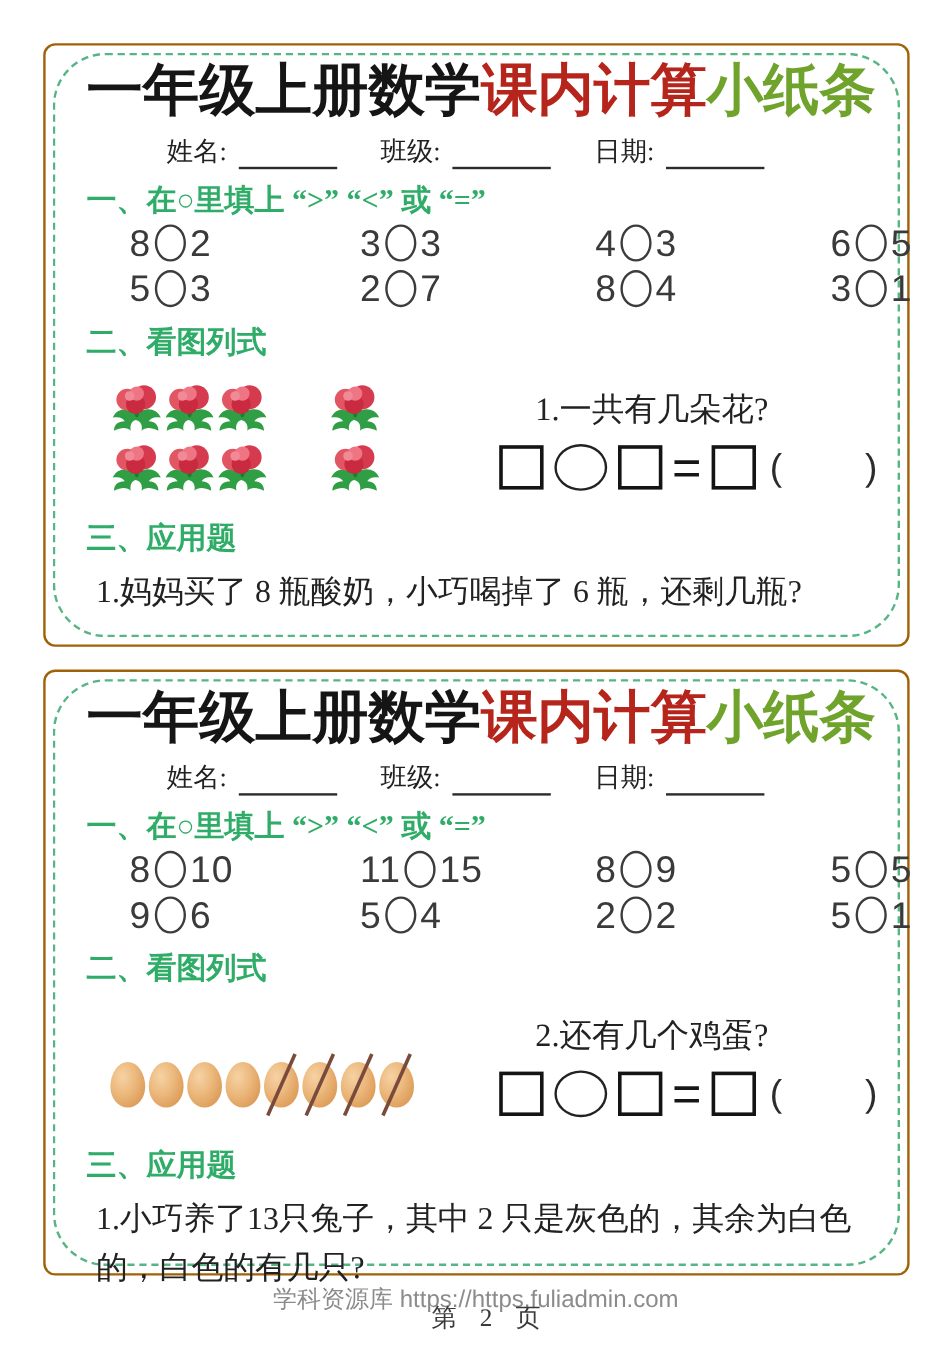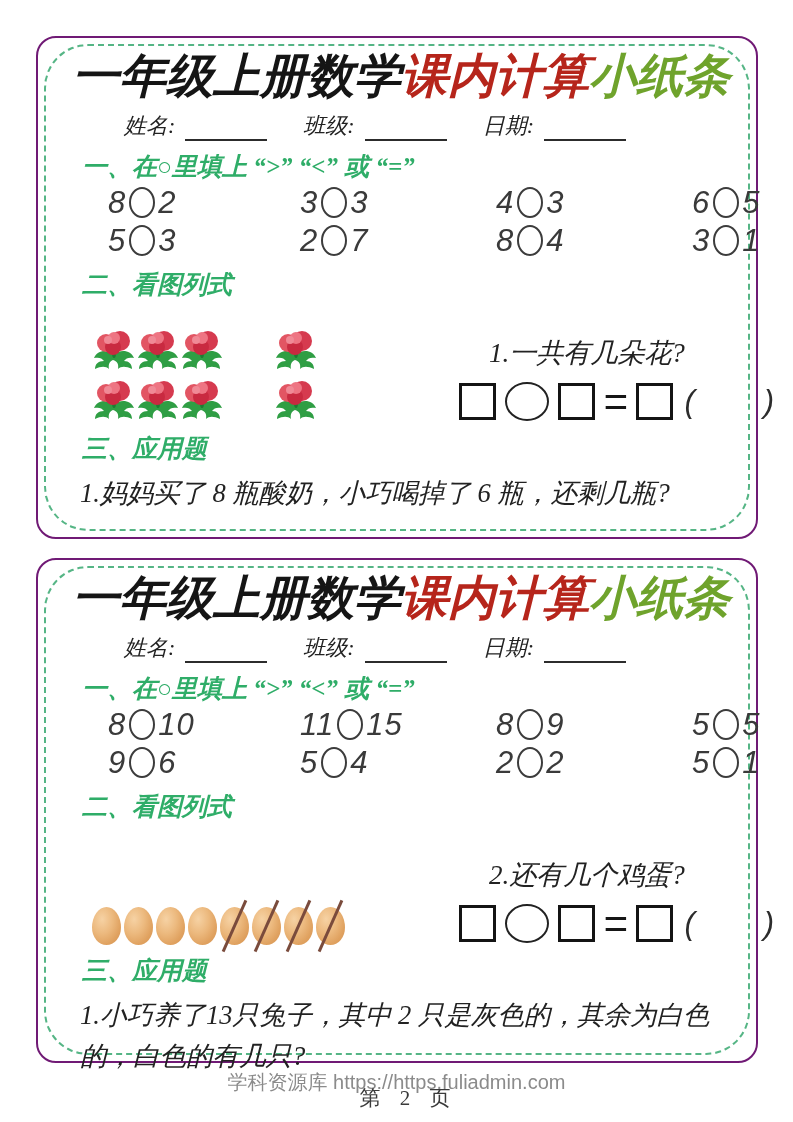--- a/index.html
+++ b/index.html
@@ -6,58 +6,58 @@
   html,body { margin:0; padding:0; }
   body {
     width:793px; height:1122px; position:relative; background:#ffffff;
     font-family:"Liberation Serif", serif; color:#222; overflow:hidden;
   }
   .page { position:absolute; inset:0; }
 
   
   .card {
     position:absolute; left:36px; width:722px;
-    border:2px solid #701a75; border-radius:20px; background:#fff;font-style:italic;
+    border:2px solid #a16207; border-radius:10px; background:#fff;
   }
   .card.c1 { top:36px;  height:503px; }
   .card.c2 { top:558px; height:505px; }
   .dashed {
     position:absolute; inset:6px; border:2px dashed #55b585;
     border-radius:44px; pointer-events:none;
   }
   .card-content { position:relative; padding:13px 26px 0 34px; }
 
   
   .title { text-align:center; font-size:47px; font-weight:600; line-height:1.08;
            white-space:nowrap; margin:0; }
   .t-black { color:#151515; }
   .t-red   { color:#b6251b; }
   .t-green { color:#6fa32c; }
 
   
-  .fields { display:flex; margin:9px 0 0 52px; font-size:22px; }
+  .fields { display:flex; margin:9px 0 0 67px; font-size:22px; }
   .field { display:flex; align-items:flex-end; margin-right:36px; }
   .blank { display:inline-block; width:82px; height:24px;
            border-bottom:2px solid #2c2c2c; margin-left:10px; }
 
   
   .sec-header { color:#2fad68; font-size:25px; font-weight:700;
-                margin:9px 0 2px 10px; }
+                margin:9px 0 2px 0; }
 
   
   .comp-grid { display:grid; grid-template-columns:192px 196px 196px 1fr;
                row-gap:2px; padding-left:36px; margin-top:2px; }
   .comp-cell { display:flex; align-items:center; height:36px; }
   .num { font-family:"Liberation Sans", sans-serif; font-weight:300;
          font-size:31px; color:#3a3a3a; letter-spacing:1px; }
   .ocircle { width:26px; height:31px; border:2px solid #3c3c3c;
              border-radius:50%; margin:0 3px; flex:none; }
 
   
-  .sec2-row { display:flex; align-items:flex-end; margin-top:4px; min-height:118px;gap:43px; }
+  .sec2-row { display:flex; align-items:center; margin-top:4px; min-height:118px; }
   .picture { width:300px; flex:none; }
   .flower-row { display:flex; align-items:flex-end; padding-left:20px; height:48px; }
   .flower-row + .flower-row { margin-top:2px; }
   .fspacer { display:inline-block; width:50px; height:1px; }
   .flower-svg { width:44px; height:44px; flex:none; }
   .egg-row { display:flex; gap:3px; padding-left:20px; margin-top:36px; }
   .egg { width:29px; height:38px; position:relative; flex:none;
          border-radius:50% 50% 50% 50% / 54% 54% 46% 46%;
          background:radial-gradient(ellipse at 35% 32%, #f6d2a4 0%, #ecb97e 40%, #e0a260 70%, #d39050 100%); }
   .egg.crossed::after { content:""; position:absolute; left:13px; top:-9px;

